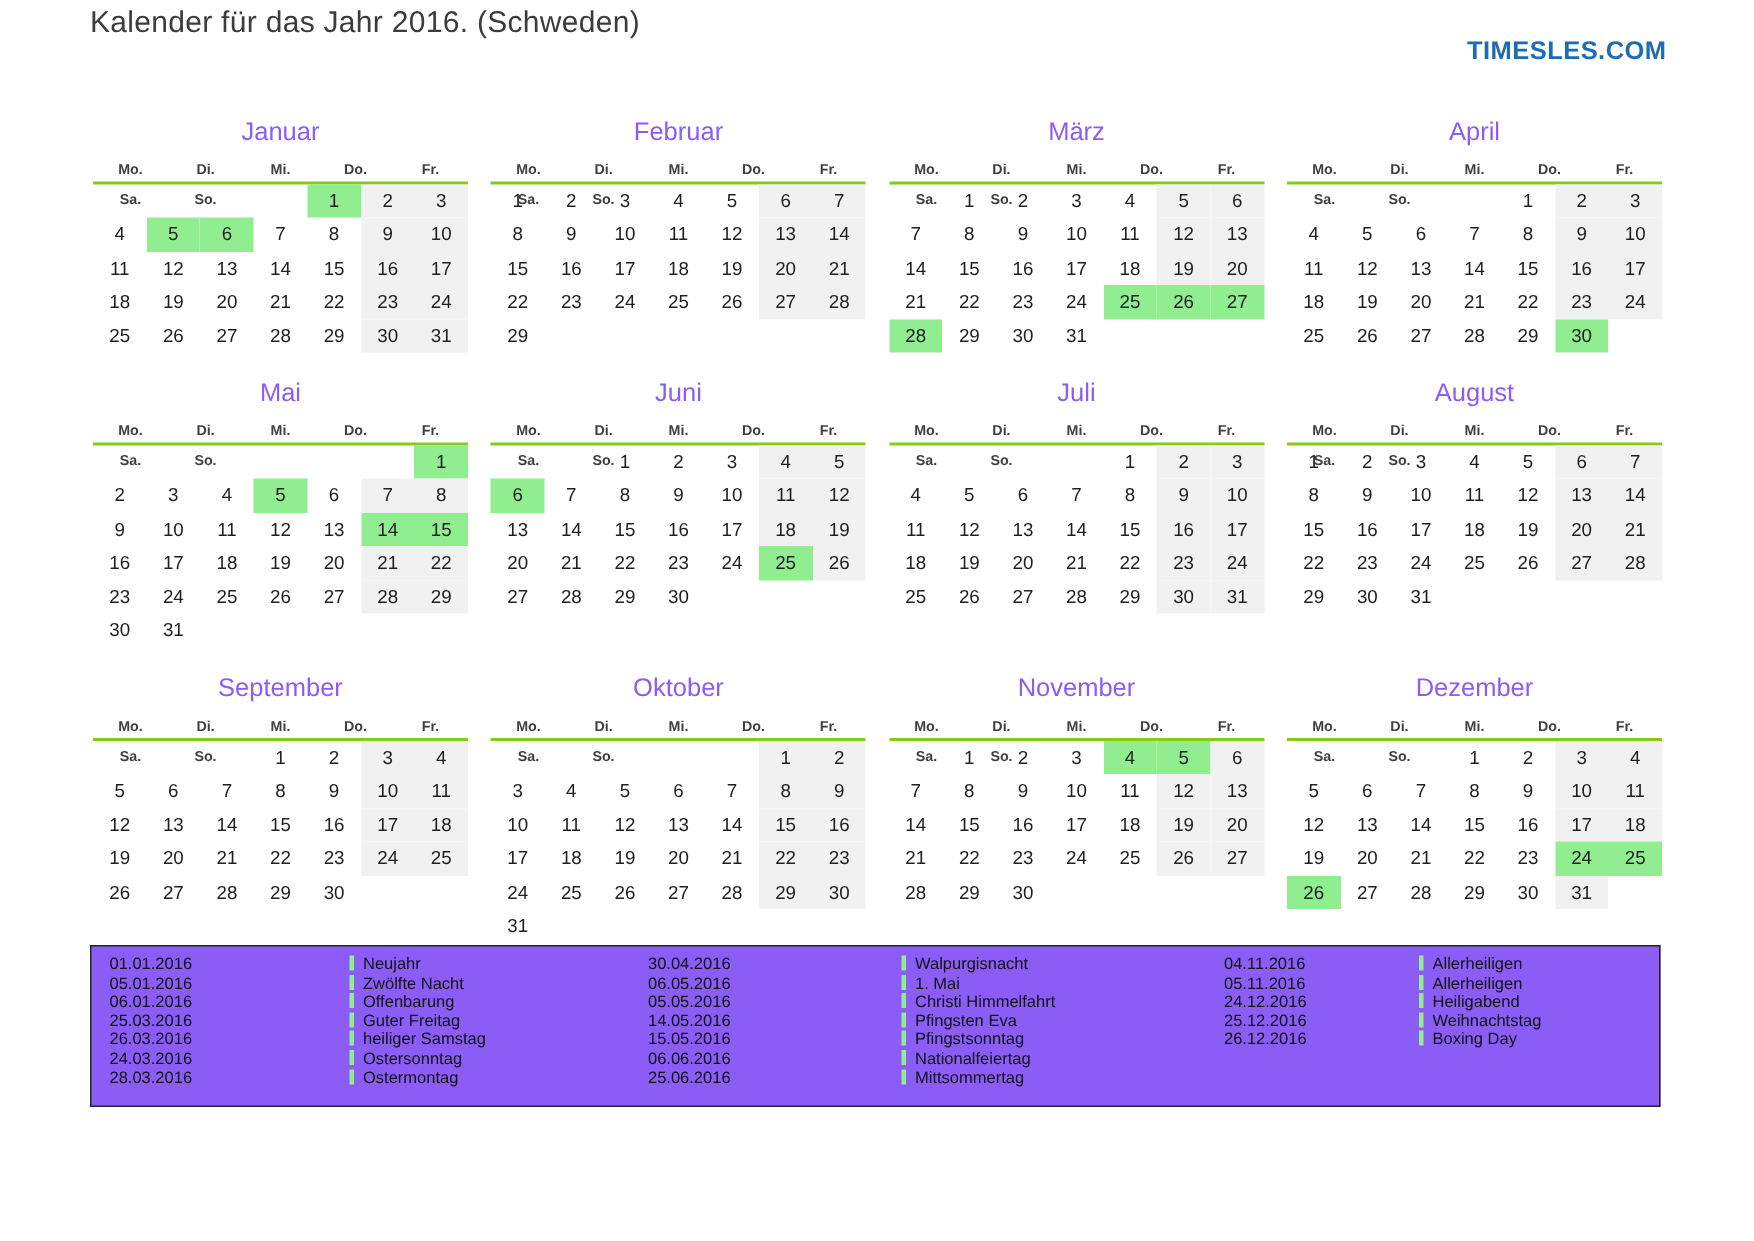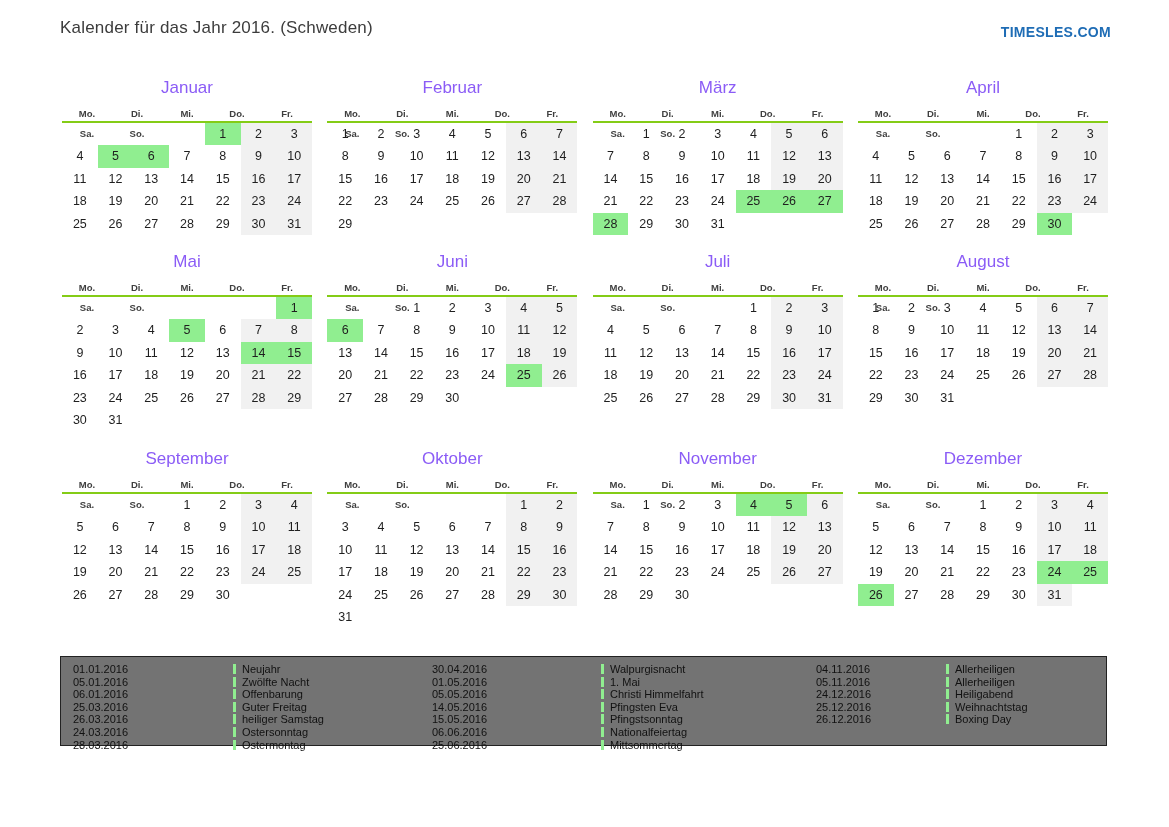--- a/index.html
+++ b/index.html
@@ -2,26 +2,26 @@
 <html><head>
 <meta charset="utf-8">
 <style>
   html, body { margin:0; padding:0; background:#ffffff; }
   body {
     width:1169px; height:827px; position:relative;
     font-family:"Liberation Sans", sans-serif;
     -webkit-font-smoothing:antialiased;
   }
   .page-title {
-    position:absolute; left:60px; top:18px;
-    font-size:17px; color:#3c3c3c; letter-spacing:0.2px;
+    position:absolute; left:60px; top:4px;
+    font-size:20px; color:#3c3c3c; letter-spacing:0.2px;
   }
   .site-link {
     position:absolute; right:58px; top:24px;
-    font-size:14px; font-weight:bold; color:#1e6cb5;
+    font-size:17px; font-weight:bold; color:#1e6cb5;
     text-decoration:none; letter-spacing:0.3px; cursor:pointer;margin-left:19px;
   }
   .months-grid {
     position:absolute; left:62px; top:77px; width:1046px;
     display:grid; grid-template-columns:repeat(4, 250px);
     grid-template-rows:174px 197px auto;
     justify-content:space-between; align-items:start;
   }
   .month-block { width:250px; }
   .month-title {
@@ -40,22 +40,22 @@
     display:grid; grid-template-columns:repeat(7, 1fr);
     grid-auto-rows:22.4px;
   }
   .day {
     text-align:center; font-size:12.5px; color:#1f1f1f;
     line-height:22.4px;
   }
   .day.weekend { background:#f1f1f1; }
   .day.holiday { background:#90ee90; }
   .legend-box {
-    position:absolute; left:60px; top:656px; width:1047px; height:90px;
-    border:1.5px solid #222222; box-sizing:border-box; background:#737373;
+    position:absolute; left:60px; top:630px; width:1047px; height:108px;
+    border:1.5px solid #222222; box-sizing:border-box; background:#8b5cf6;
   }
   .legend-grid {
     display:grid; grid-template-columns:160px 199px 169px 215px 130px 1fr;
     padding:6px 0 0 12px; font-size:11px; color:#111111;
   }
   .legend-cell { line-height:12.6px; height:12.6px; white-space:nowrap; }
   .legend-bar {
     display:inline-block; width:3px; height:10px; background:#90ee90;
     margin-right:6px; vertical-align:-1px;
   }
@@ -674,21 +674,21 @@
 <div class="legend-box">
   <div class="legend-grid">
       <div class="legend-cell">01.01.2016</div>
       <div class="legend-cell"><span class="legend-bar"></span>Neujahr</div>
       <div class="legend-cell">30.04.2016</div>
       <div class="legend-cell"><span class="legend-bar"></span>Walpurgisnacht</div>
       <div class="legend-cell">04.11.2016</div>
       <div class="legend-cell"><span class="legend-bar"></span>Allerheiligen</div>
       <div class="legend-cell">05.01.2016</div>
       <div class="legend-cell"><span class="legend-bar"></span>Zwölfte Nacht</div>
-      <div class="legend-cell">01.05.2016</div>
+      <div class="legend-cell">06.05.2016</div>
       <div class="legend-cell"><span class="legend-bar"></span>1. Mai</div>
       <div class="legend-cell">05.11.2016</div>
       <div class="legend-cell"><span class="legend-bar"></span>Allerheiligen</div>
       <div class="legend-cell">06.01.2016</div>
       <div class="legend-cell"><span class="legend-bar"></span>Offenbarung</div>
       <div class="legend-cell">05.05.2016</div>
       <div class="legend-cell"><span class="legend-bar"></span>Christi Himmelfahrt</div>
       <div class="legend-cell">24.12.2016</div>
       <div class="legend-cell"><span class="legend-bar"></span>Heiligabend</div>
       <div class="legend-cell">25.03.2016</div>

